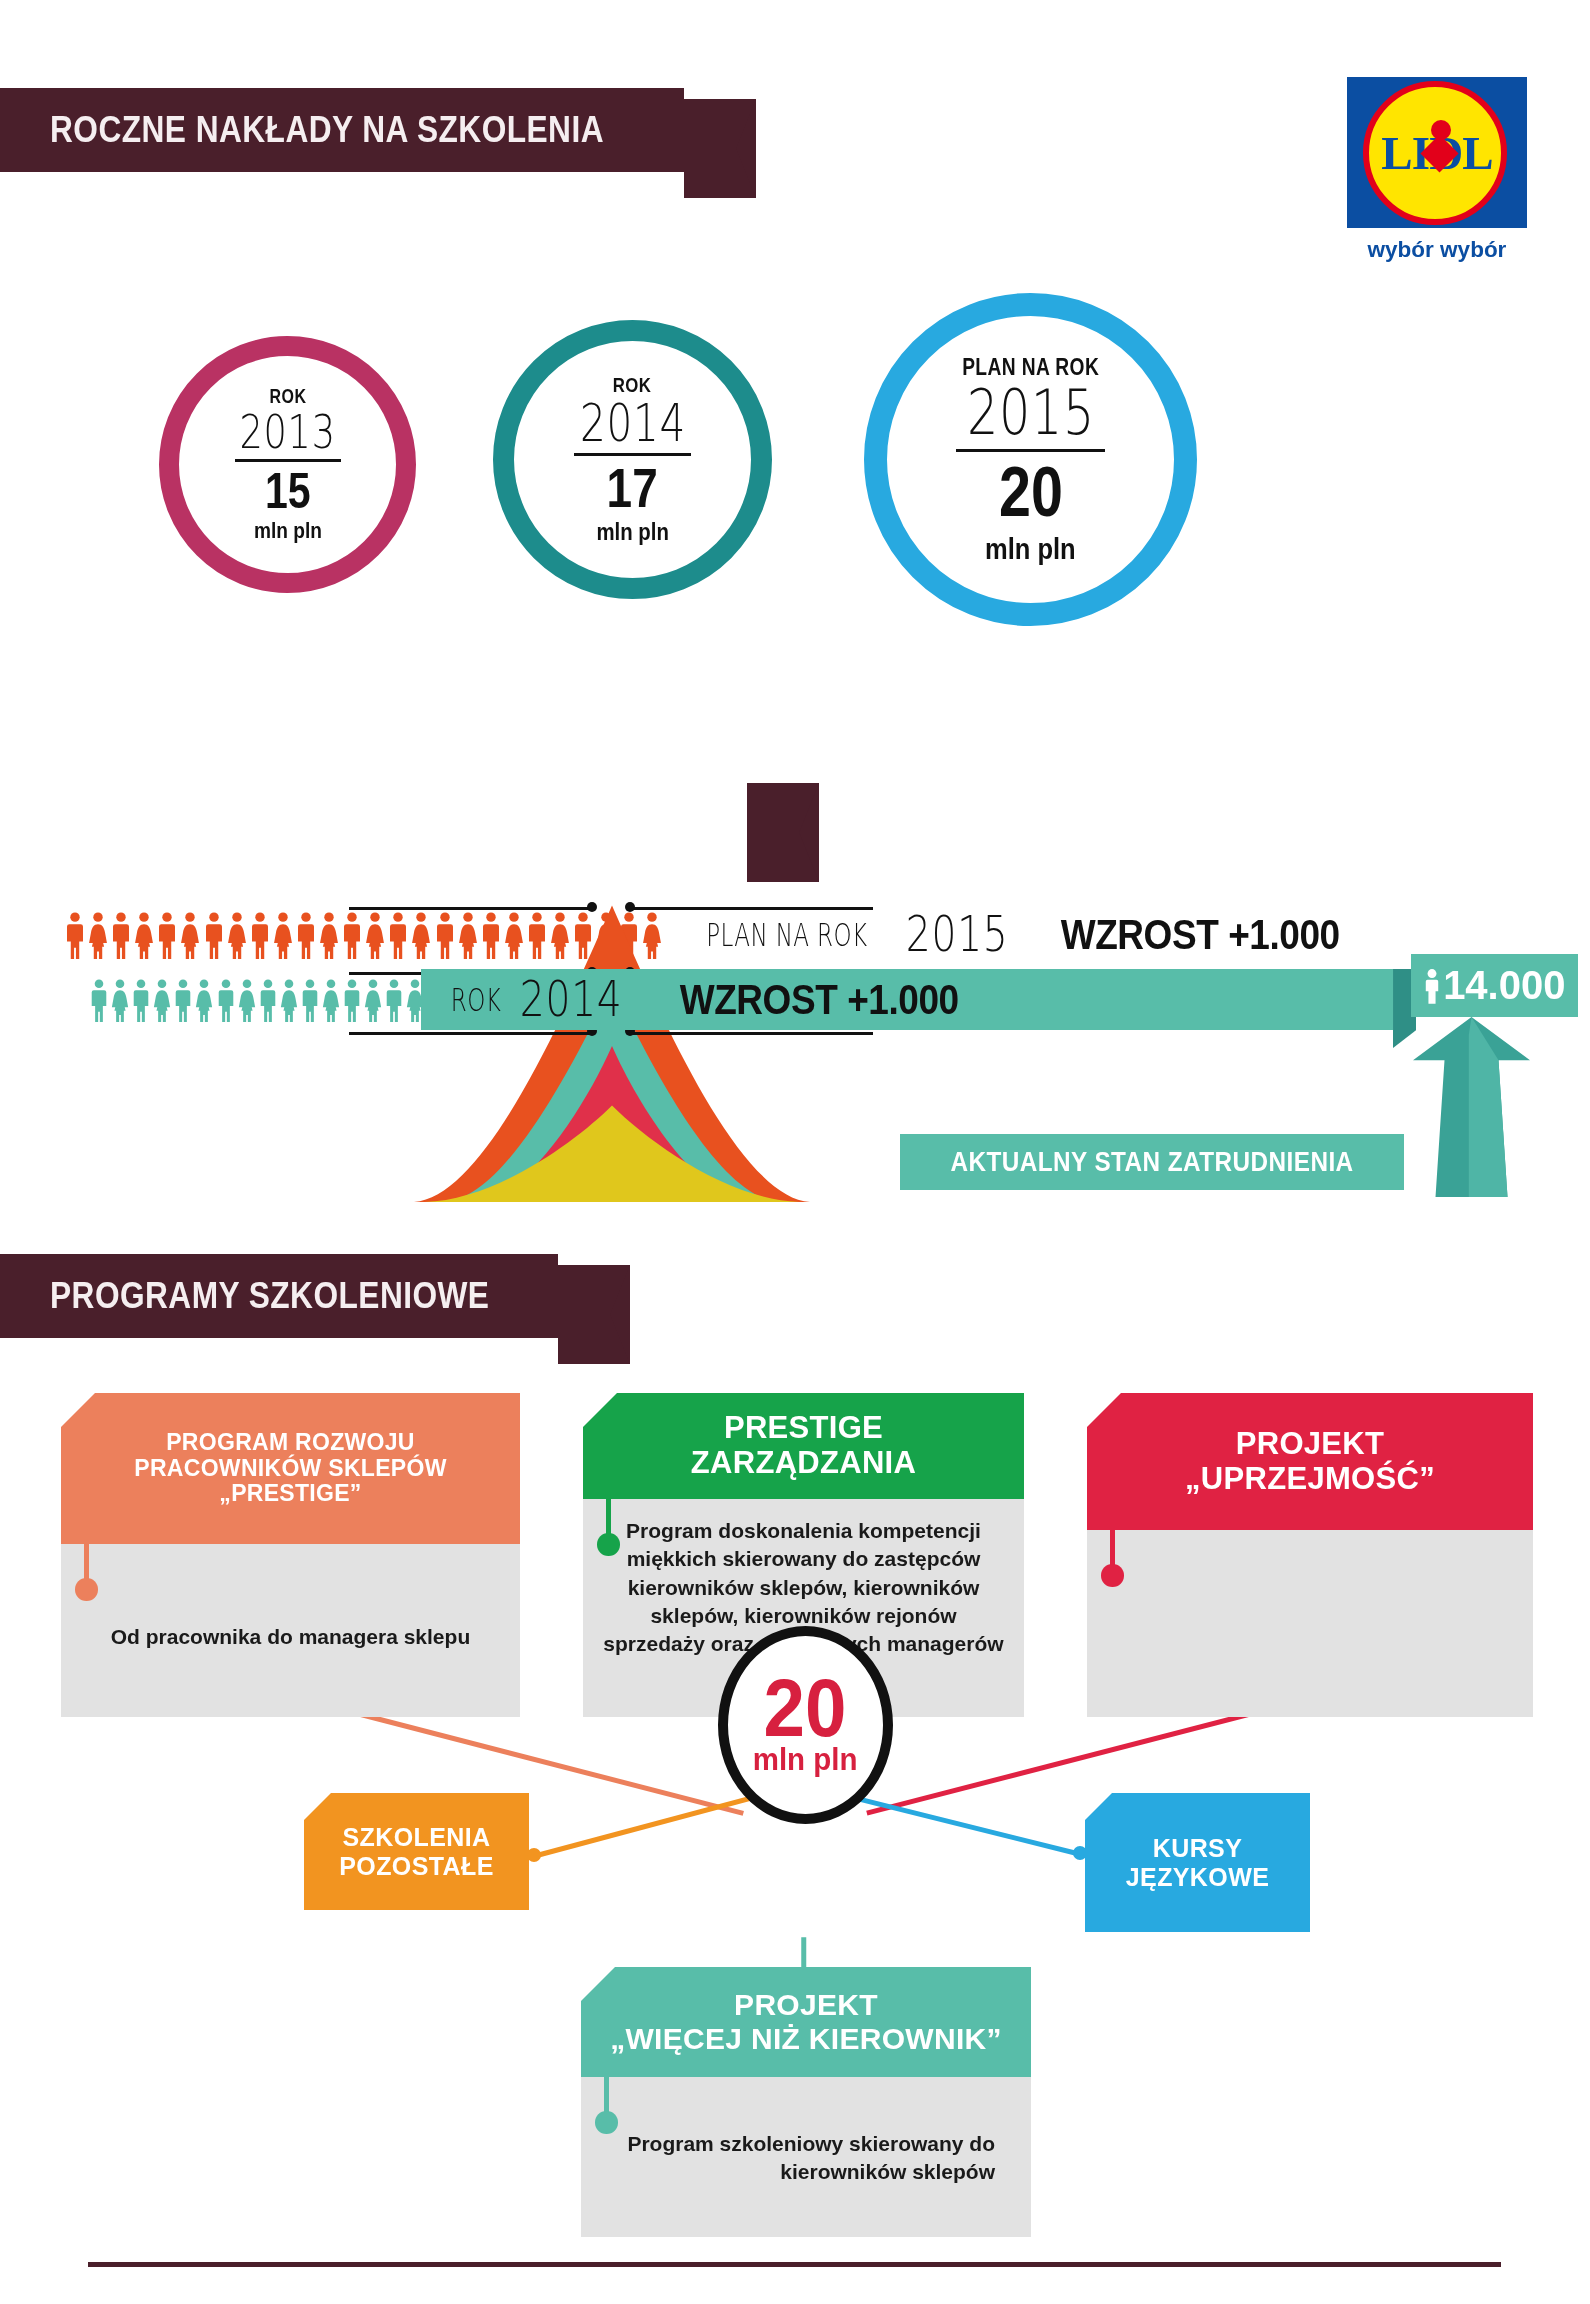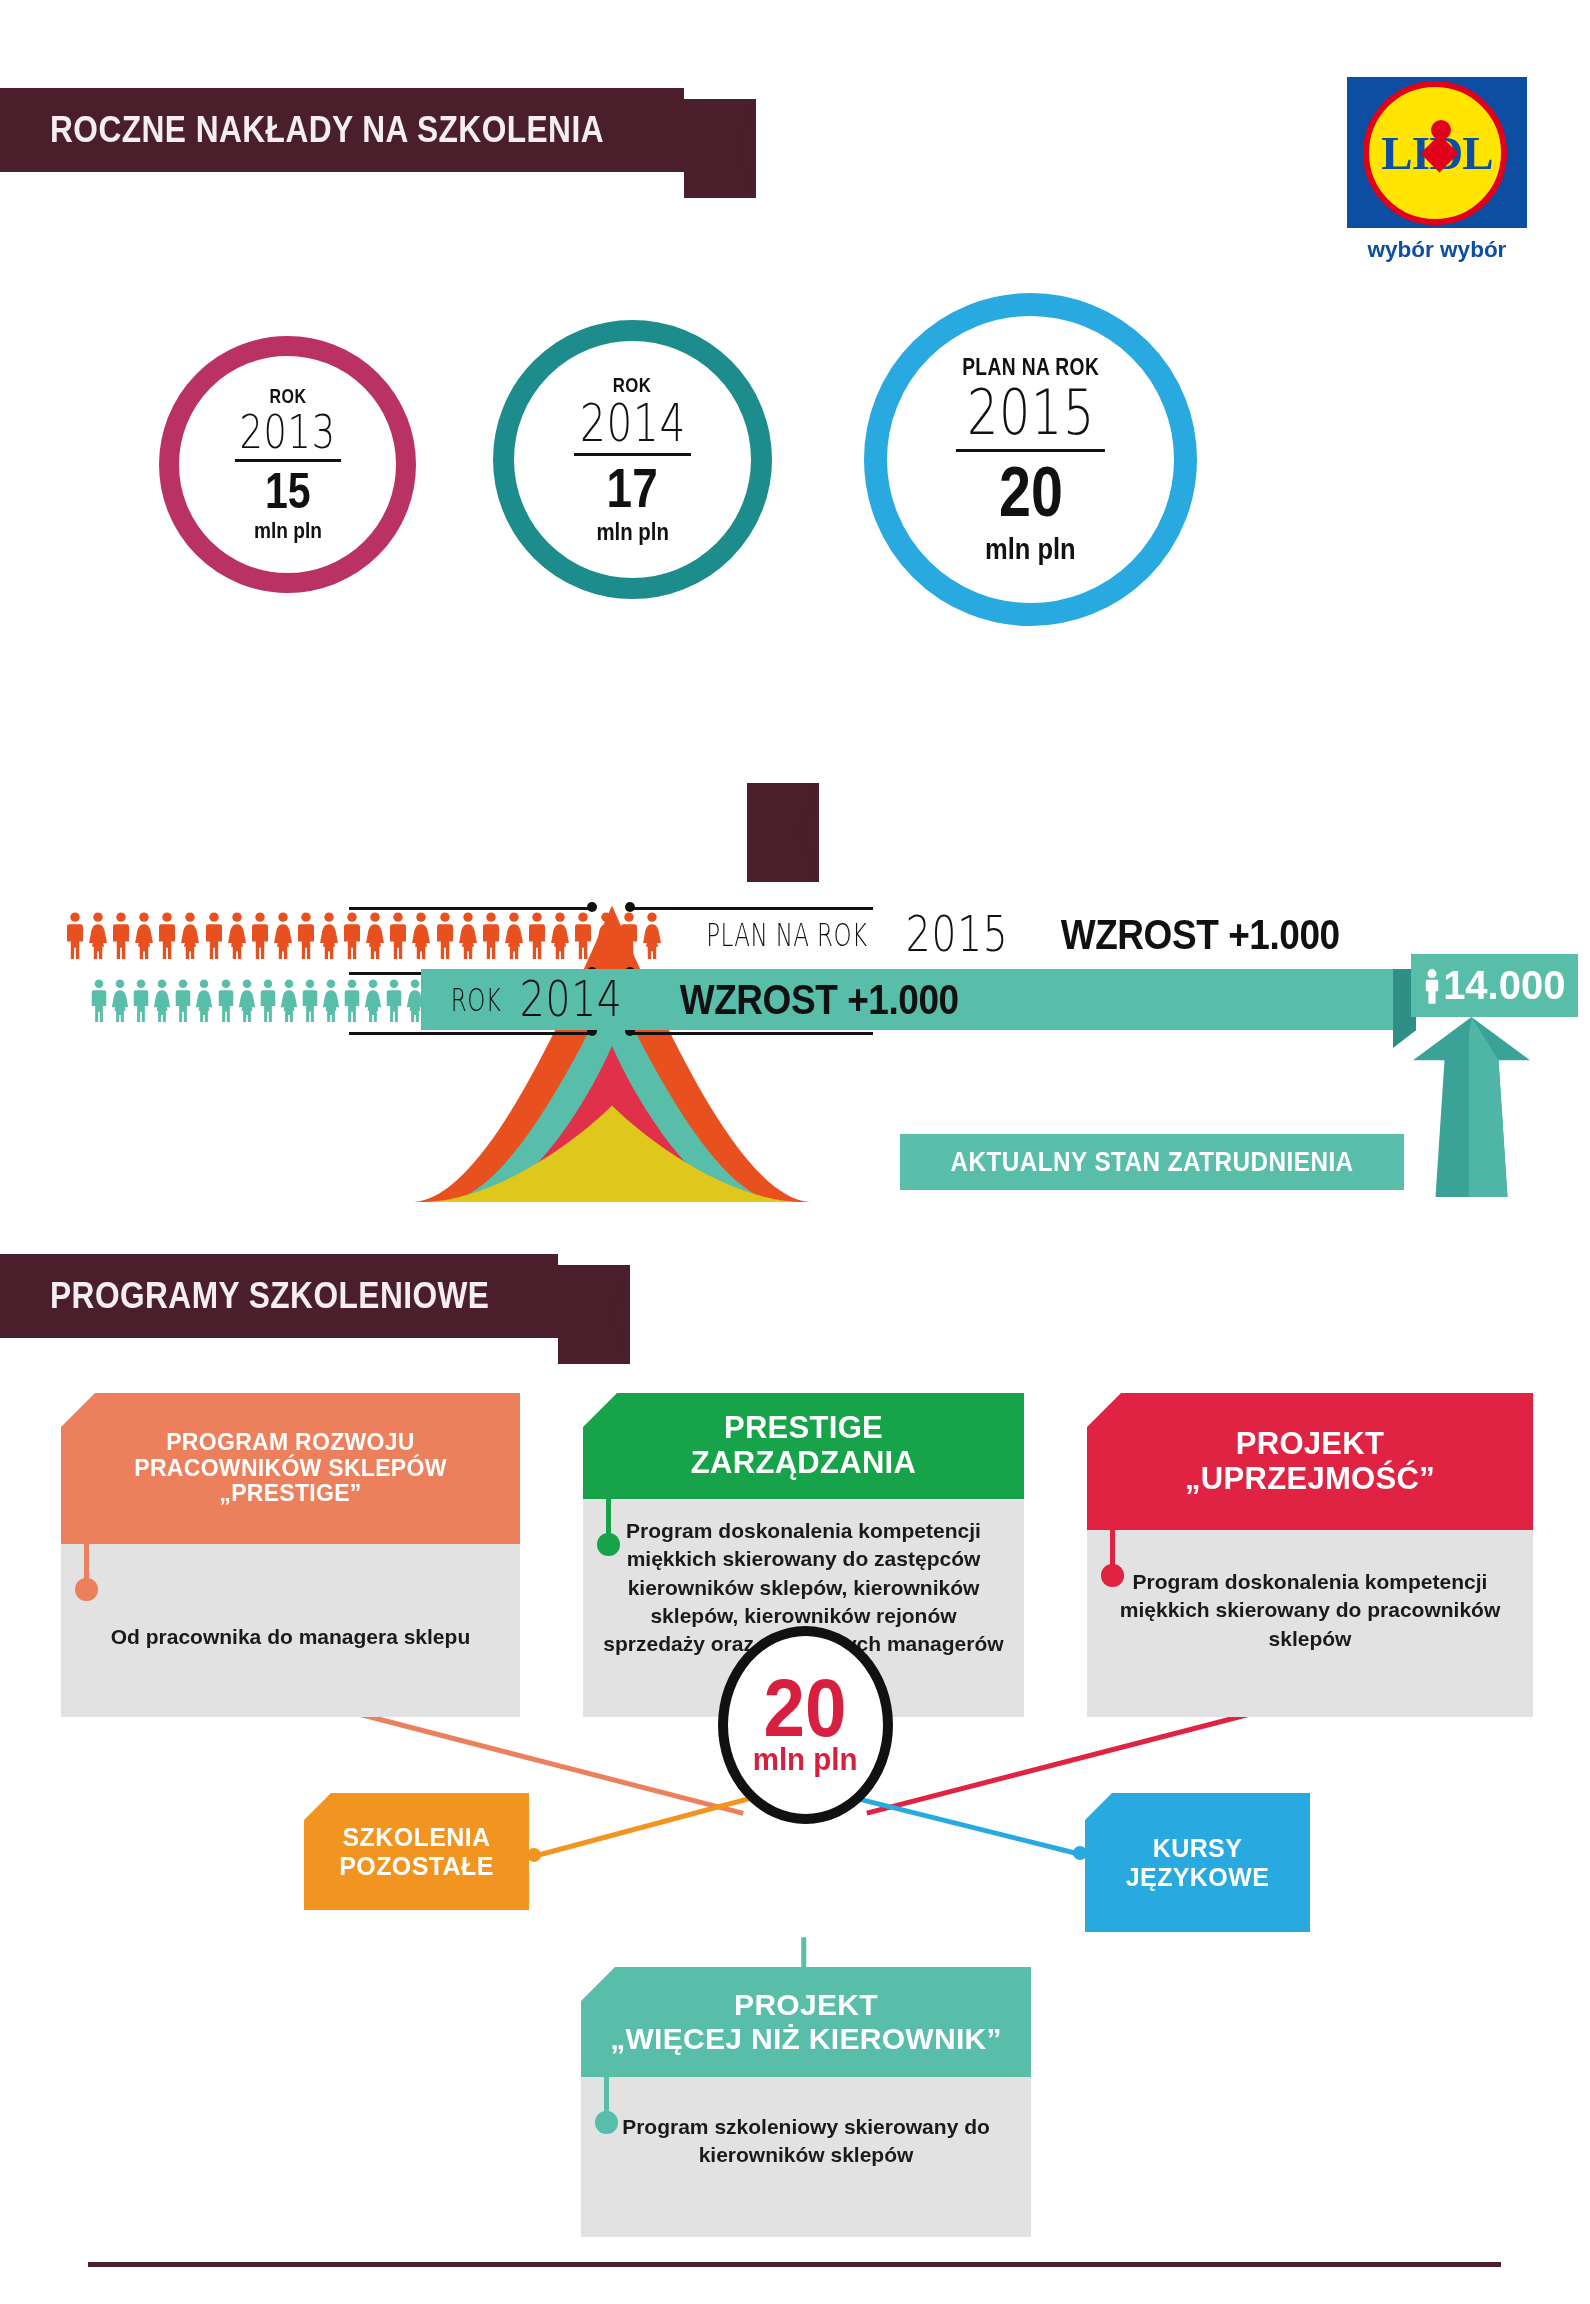--- a/index.html
+++ b/index.html
@@ -554,21 +554,20 @@
   </div>
 
   <div class="card" style="left:1087px; top:1393px; width:446px;">
     <div class="card-head" style="height:137px; background:#e02243;">
       <span style="font-size:31px; white-space:pre-line;">PROJEKT
 „UPRZEJMOŚĆ”</span>
     </div>
     <div class="card-body" style="height:187px; padding:38px 32px 0;">
       <div class="pin-stem" style="left:23.4px; top:0; height:38px; background:#e02243;"></div>
       <div class="pin-ball" style="left:14.4px; top:34px; background:#e02243;"></div>
-      <span style="font-size:21px;">Program doskonalenia kompetencji miękkich skierowany do pracowników sklepów</span>
     </div>
   </div>
 
   <div class="tag" style="left:304px; top:1793px; width:225px; height:117px; background:#f29420;">
     <span style="white-space:pre-line;">SZKOLENIA
 POZOSTAŁE</span>
   </div>
 
   <div class="tag" style="left:1085px; top:1793px; width:225px; height:139px; background:#28a9e0;">
     <span style="white-space:pre-line;">KURSY
@@ -578,21 +577,21 @@
   <div class="hub" style="left:718px; top:1626px; width:175px; height:198px;">
     <span class="hub-num">20</span>
     <span class="hub-unit">mln pln</span>
   </div>
 
   <div class="card" style="left:581px; top:1967px; width:450px;">
     <div class="card-head" style="height:110px; background:#58bda9;">
       <span style="font-size:30px; white-space:pre-line;">PROJEKT
 „WIĘCEJ NIŻ KIEROWNIK”</span>
     </div>
-    <div class="card-body" style="height:160px; padding:36px 36px 0;">
+    <div class="card-body" style="height:160px; padding:53px 36px 0;text-align:right;">
       <div class="pin-stem" style="left:23.4px; top:0; height:38px; background:#58bda9;"></div>
       <div class="pin-ball" style="left:14.4px; top:34px; background:#58bda9;"></div>
       <span style="font-size:21px;">Program szkoleniowy skierowany do kierowników sklepów</span>
     </div>
   </div>
 
   <div class="footer-rule"></div>
 
 </div>
 

